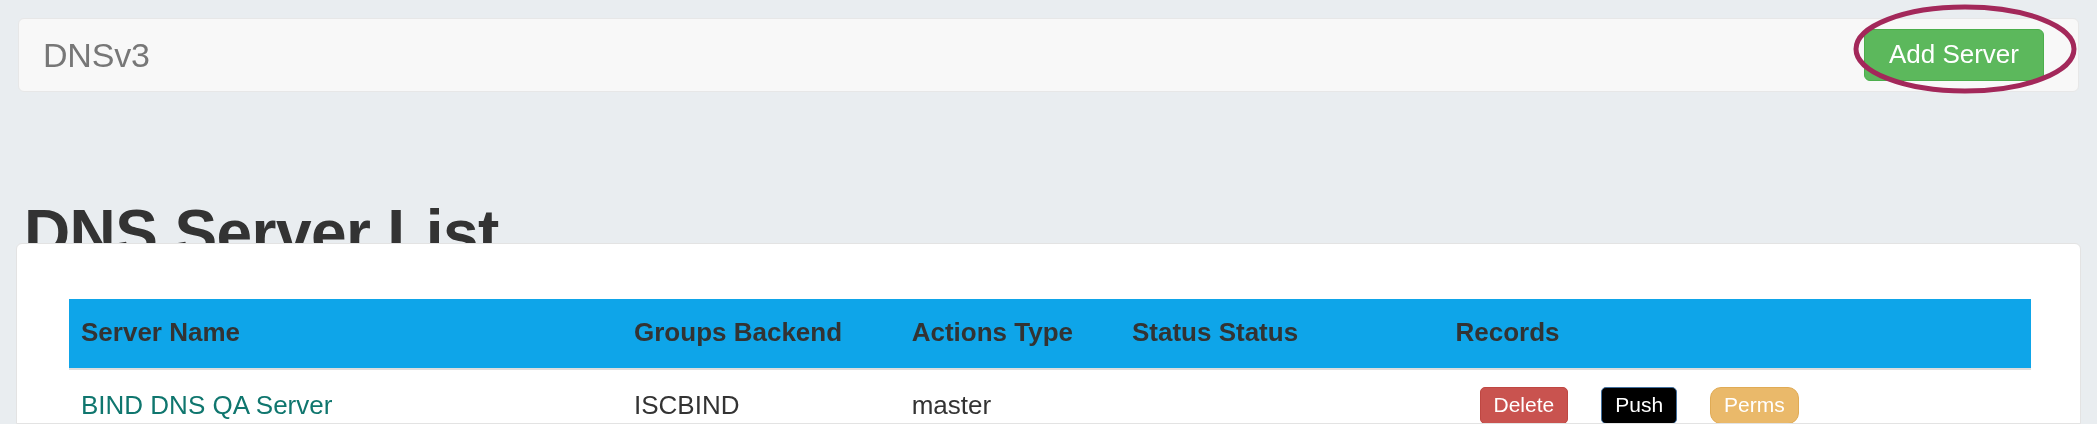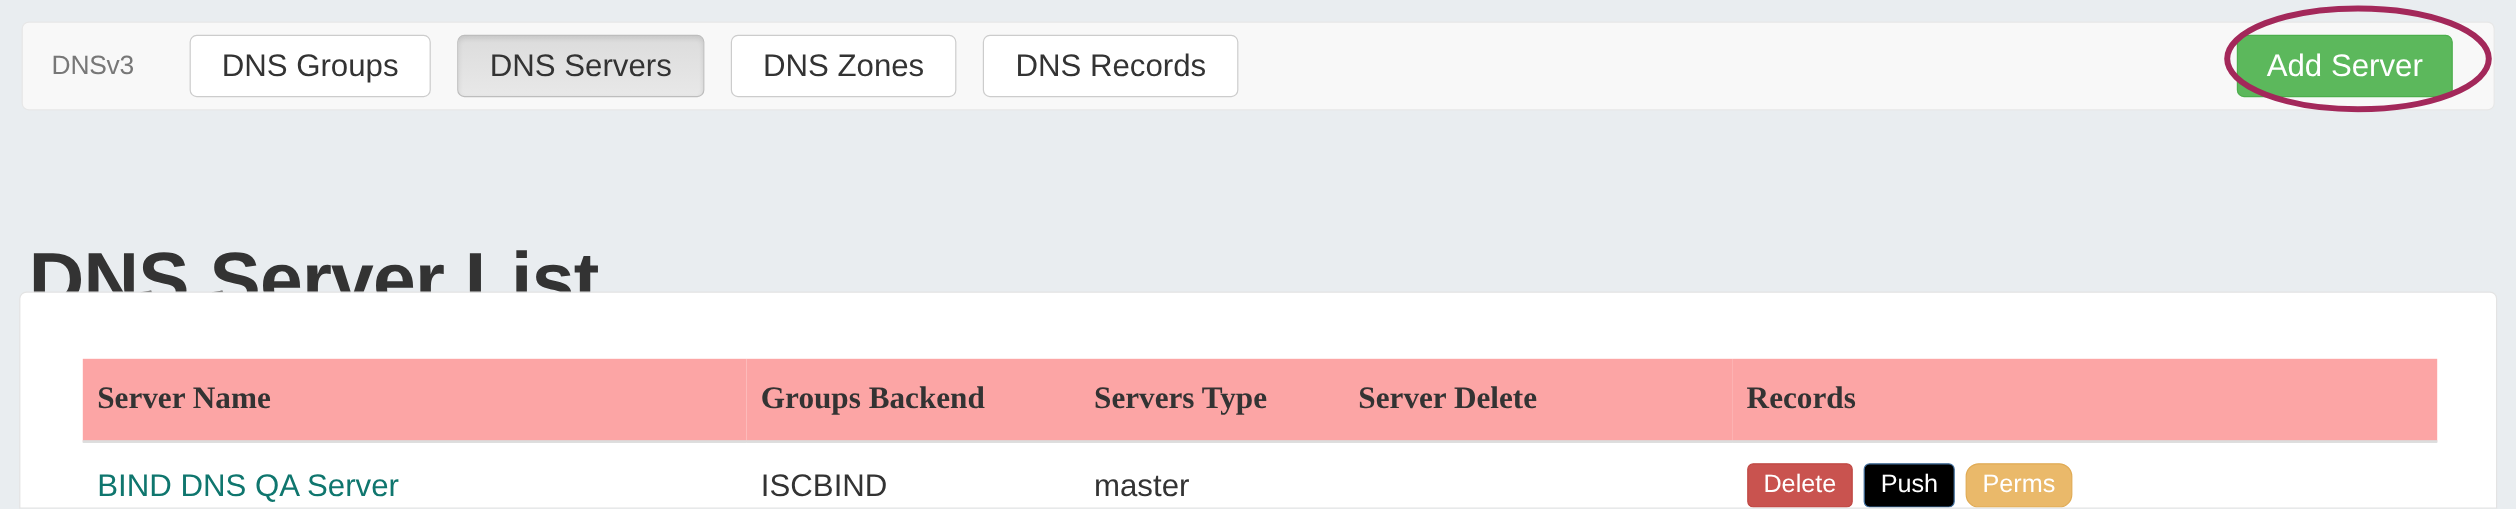--- a/index.html
+++ b/index.html
@@ -25,25 +25,25 @@
     height: 74px;
     background: #f8f8f8;
     border: 1px solid #e7e7e7;
     border-radius: 6px;
     box-sizing: border-box;
     display: flex;
     align-items: center;
     padding: 0 18px 0 24px;
   }
   .brand {
-    font-size: 22px;
+    font-size: 34px;
     color: #777777;
     font-weight: 400;
     letter-spacing: -0.2px;
-    margin-right: 46px;
+    margin-right: 18px;
     white-space: nowrap;
   }
   .nav-tabs {
     display: flex;
     align-items: center;
     gap: 22px;
     flex: 1;
   }
   .nav-btn {
     font-size: 26px;
@@ -122,22 +122,21 @@
 
   table.data-table {
     position: absolute;
     left: 52px;
     top: 55px;
     width: 1962px;
     border-collapse: collapse;
     table-layout: fixed;
   }
   table.data-table thead tr {
-    background: #fca5a5;
-    font-family: Liberation Serif, serif;
+    background: #0ea5e9;
   }
   table.data-table th {
     text-align: left;
     font-size: 26px;
     font-weight: bold;
     color: #333333;
     padding: 18px 0 20px 12px;
     border-bottom: 2px solid #dddddd;
     white-space: nowrap;
   }
@@ -169,57 +168,52 @@
   .btn-xs {
     font-size: 21px;
     color: #ffffff;
     border-radius: 5px;
     padding: 6px 13px 8px 13px;
     line-height: 1;
     border: 1px solid transparent;
     cursor: pointer;
     white-space: nowrap;
     font-family: "Liberation Sans", sans-serif;
+    margin-left: 24px;
   }
   .btn-danger  { background: #c9534f; border-color: #bf4742; }
   .btn-primary { background: #000000; border-color: #42709f; }
   .btn-warning { background: #eab96a; border-color: #e0ab55; border-radius: 11px; }
 </style>
 </head>
 <body>
 
 <div class="navbar">
   <div class="brand">DNSv3</div>
 
-  <div class="nav-tabs">
-    <button class="nav-btn">DNS Groups</button>
-    <button class="nav-btn active">DNS Servers</button>
-    <button class="nav-btn">DNS Zones</button>
-    <button class="nav-btn">DNS Records</button>
-  </div>
 
   <div class="nav-right">
     <button class="btn-success">Add Server</button>
   </div>
 </div>
 
 <svg class="annotation-ellipse" viewBox="0 0 226 90" xmlns="http://www.w3.org/2000/svg">
   <ellipse cx="113" cy="45" rx="109" ry="42" fill="none" stroke="#a3285a" stroke-width="5"></ellipse>
 </svg>
 
 <h1 class="page-title">DNS Server List</h1>
 
 <div class="panel">
   <table class="data-table">
     <thead>
       <tr>
         <th class="col-name">Server Name</th>
         <th class="col-backend">Groups Backend</th>
-        <th class="col-type">Servers Type</th>
-        <th class="col-status">Server Delete</th>
+        <th class="col-type">Actions Type</th>
+        <th class="col-status">Status Status</th>
         <th class="col-actions">Records</th>
       </tr>
     </thead>
     <tbody>
       <tr>
         <td>
           <a class="server-link">BIND DNS QA Server</a>
         </td>
         <td>ISCBIND</td>
         <td>master</td>

